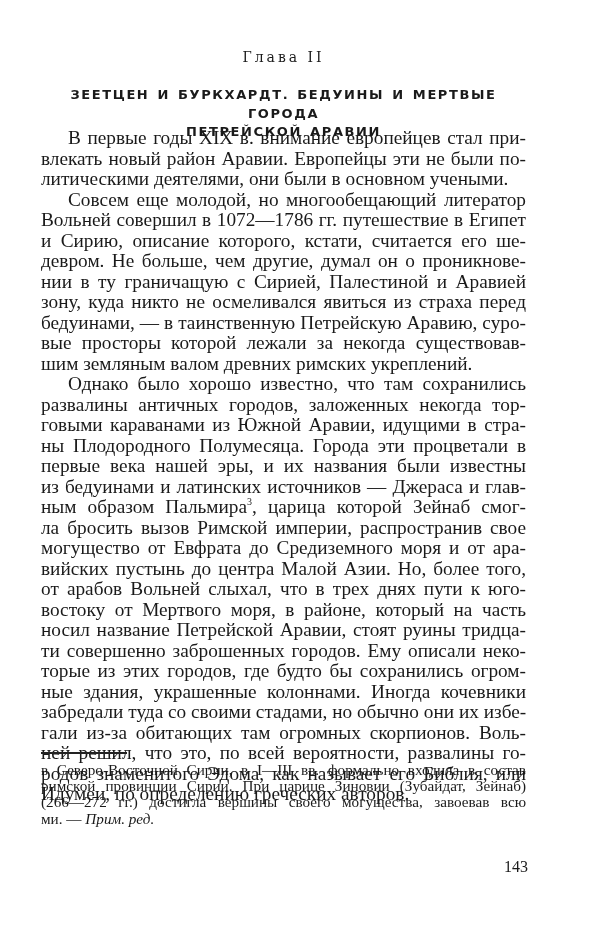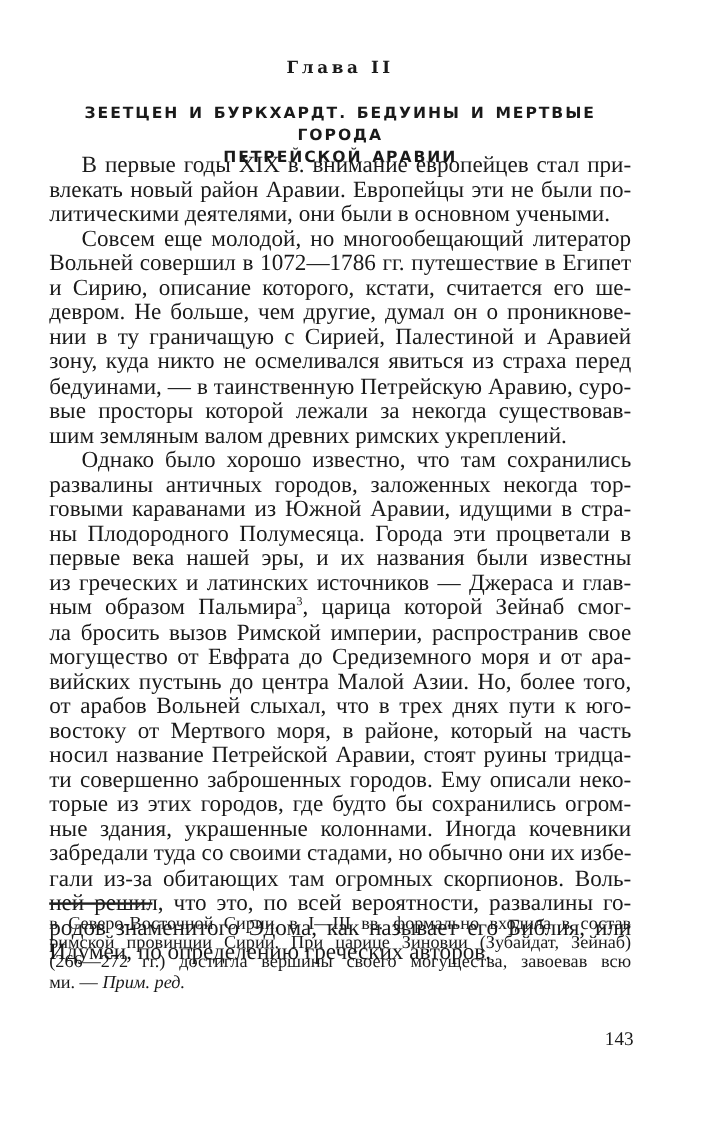--- a/index.html
+++ b/index.html
@@ -3,21 +3,21 @@
 <meta charset="utf-8">
 <style>
   html, body { margin: 0; padding: 0; }
   body {
     width: 600px; height: 951px; background: #ffffff; position: relative; overflow: hidden;
     font-family: "Liberation Serif", "DejaVu Serif", serif; color: #1a1a1a;
   }
   .page { position: absolute; left: 41px; top: 0; width: 485px; }
   .chapter {
     position: absolute; top: 49px; left: 0; width: 485px; text-align: center;
-    font-family: "DejaVu Serif", serif; font-weight: bold; font-size: 14px; letter-spacing: 3px;
+    font-family: "DejaVu Serif", serif; font-weight: normal; font-size: 14px; letter-spacing: 3px;
   }
   .title {
     position: absolute; top: 86px; left: 0; width: 485px; text-align: center;
     font-family: "DejaVu Sans", sans-serif; font-weight: bold; font-size: 13px;
     letter-spacing: 1.6px; line-height: 18.5px; word-spacing: 2px;
   }
   .body {
     position: absolute; top: 128px; left: 0; width: 485px;
     font-size: 19.3px; line-height: 20.5px;
   }
@@ -61,21 +61,21 @@
     <span class="line">нии в ту граничащую с Сирией, Палестиной и Аравией</span>
     <span class="line">зону, куда никто не осмеливался явиться из страха перед</span>
     <span class="line">бедуинами, — в таинственную Петрейскую Аравию, суро-</span>
     <span class="line">вые просторы которой лежали за некогда существовав-</span>
     <span class="line last">шим земляным валом древних римских укреплений.</span>
     <span class="line indent">Однако было хорошо известно, что там сохранились</span>
     <span class="line">развалины античных городов, заложенных некогда тор-</span>
     <span class="line">говыми караванами из Южной Аравии, идущими в стра-</span>
     <span class="line">ны Плодородного Полумесяца. Города эти процветали в</span>
     <span class="line">первые века нашей эры, и их названия были известны</span>
-    <span class="line">из греческих и латинских источников — Джераса и глав-</span>
+    <span class="line">из бедуинами и латинских источников — Джераса и глав-</span>
     <span class="line"><span>ным образом Пальмира</span><sup class="fn">3</sup><span>, царица которой Зейнаб смог-</span></span>
     <span class="line">ла бросить вызов Римской империи, распространив свое</span>
     <span class="line">могущество от Евфрата до Средиземного моря и от ара-</span>
     <span class="line">вийских пустынь до центра Малой Азии. Но, более того,</span>
     <span class="line">от арабов Вольней слыхал, что в трех днях пути к юго-</span>
     <span class="line">востоку от Мертвого моря, в районе, который на часть</span>
     <span class="line">носил название Петрейской Аравии, стоят руины тридца-</span>
     <span class="line">ти совершенно заброшенных городов. Ему описали неко-</span>
     <span class="line">торые из этих городов, где будто бы сохранились огром-</span>
     <span class="line">ные здания, украшенные колоннами. Иногда кочевники</span>

